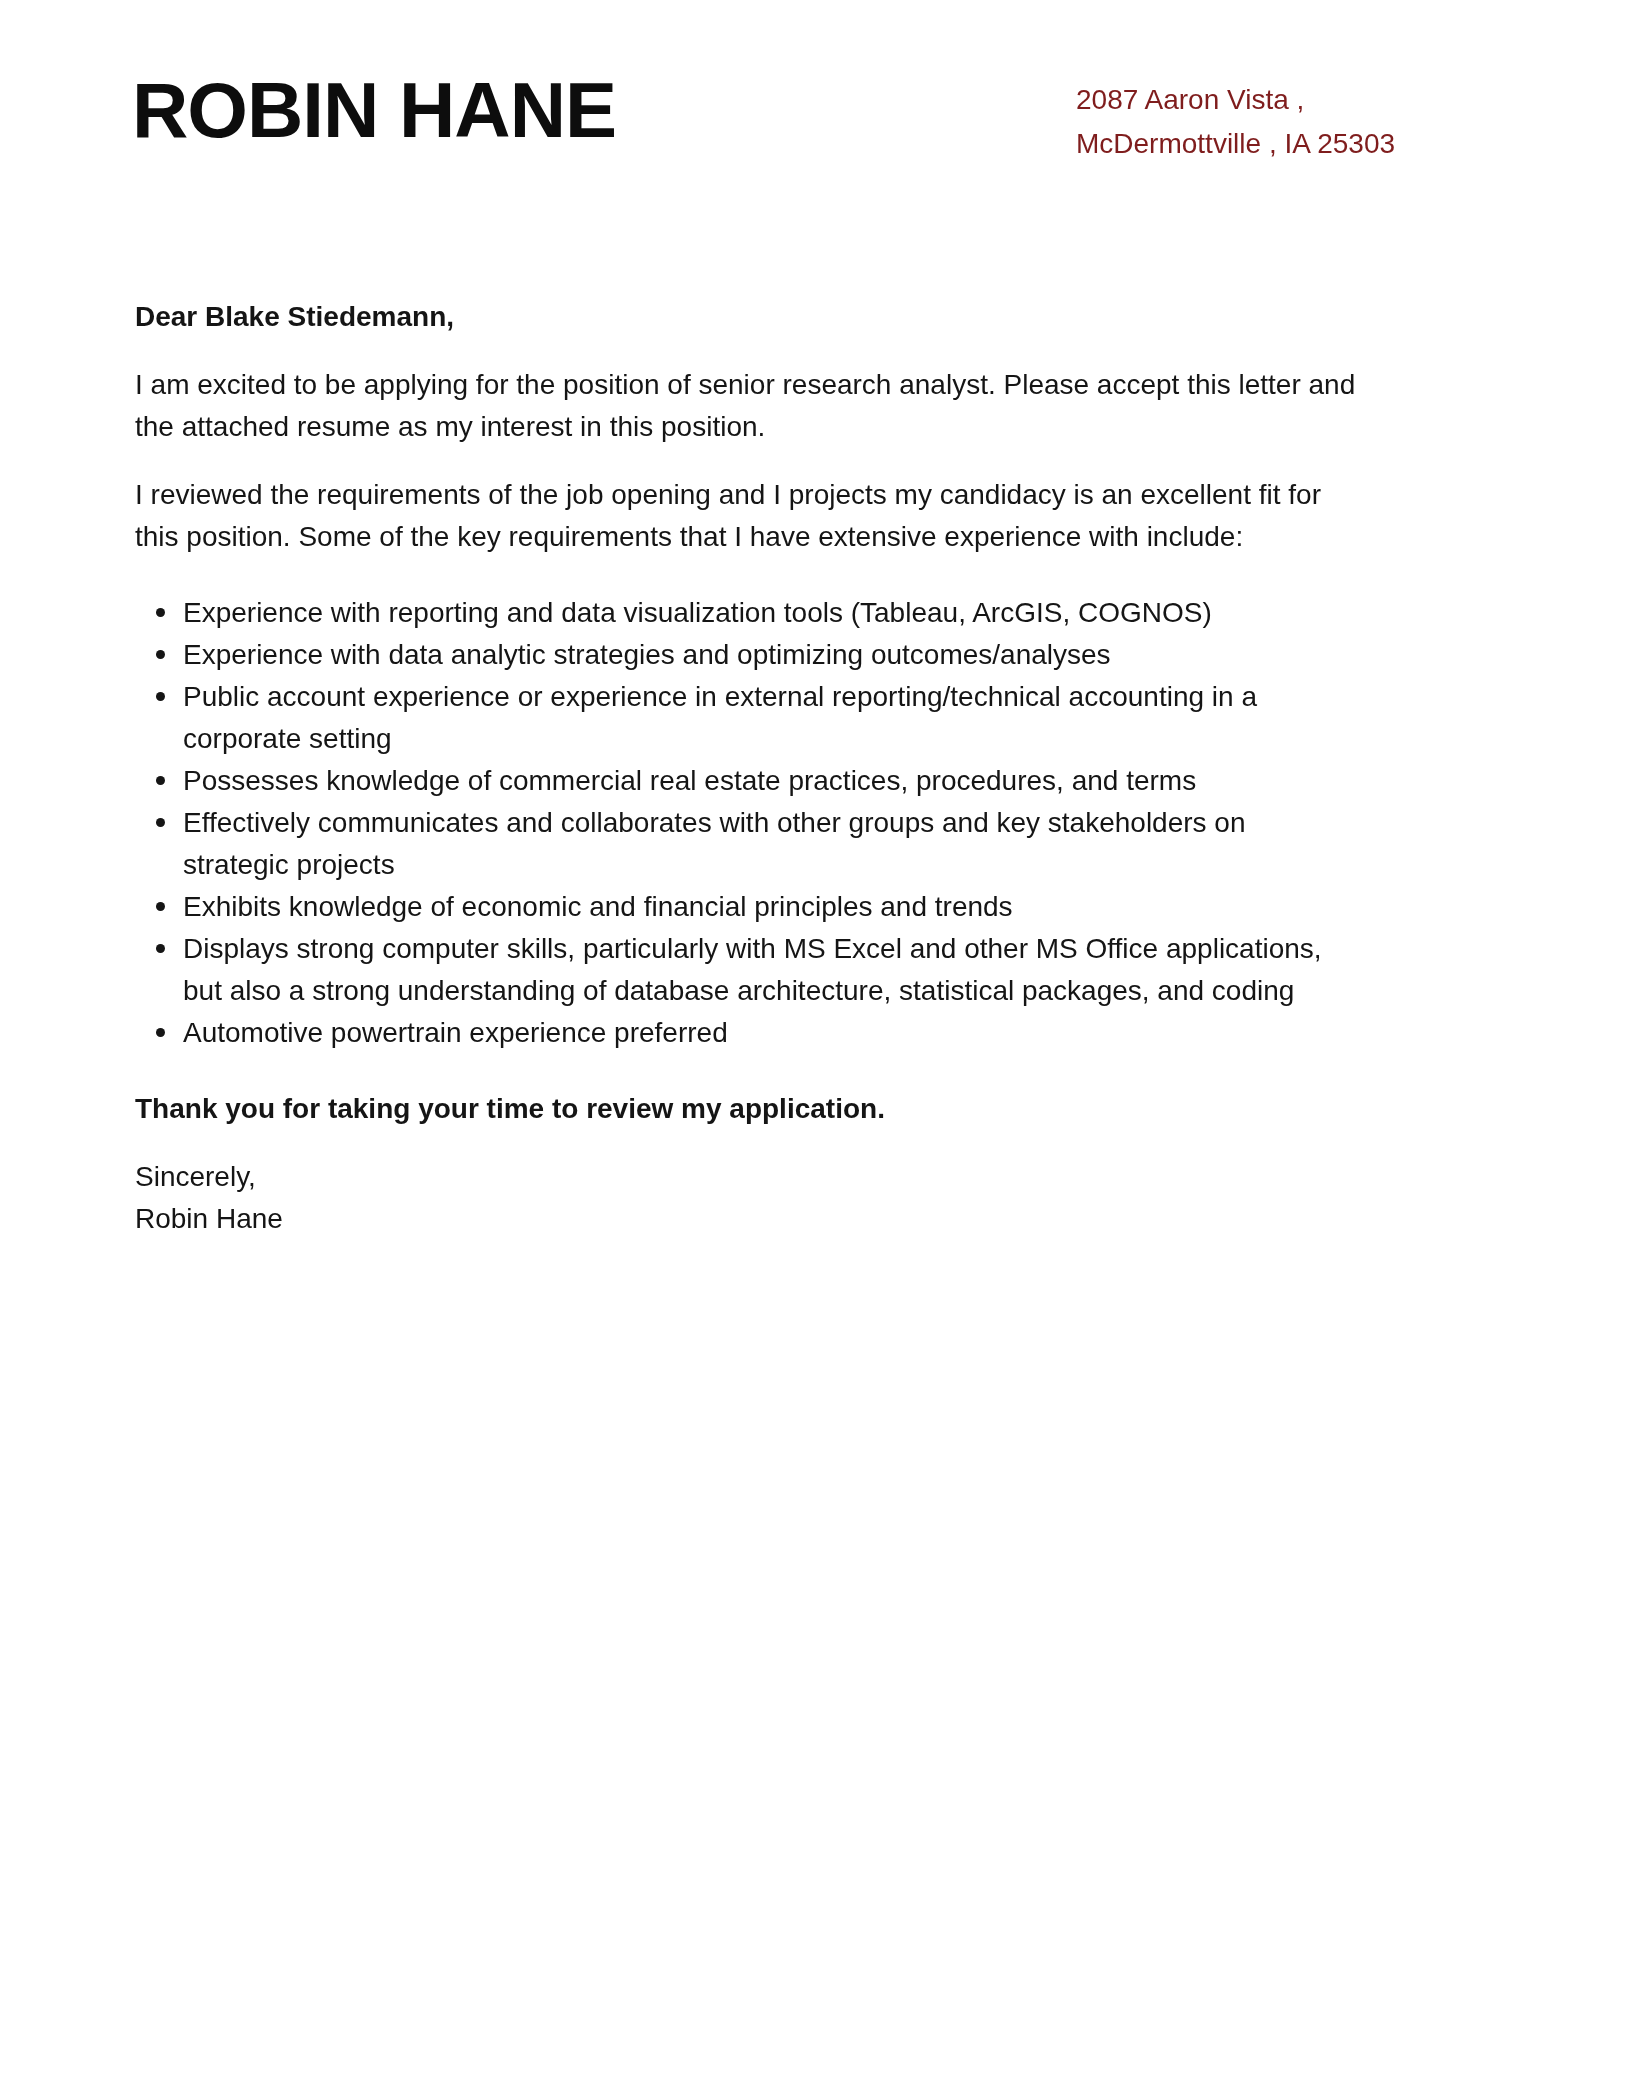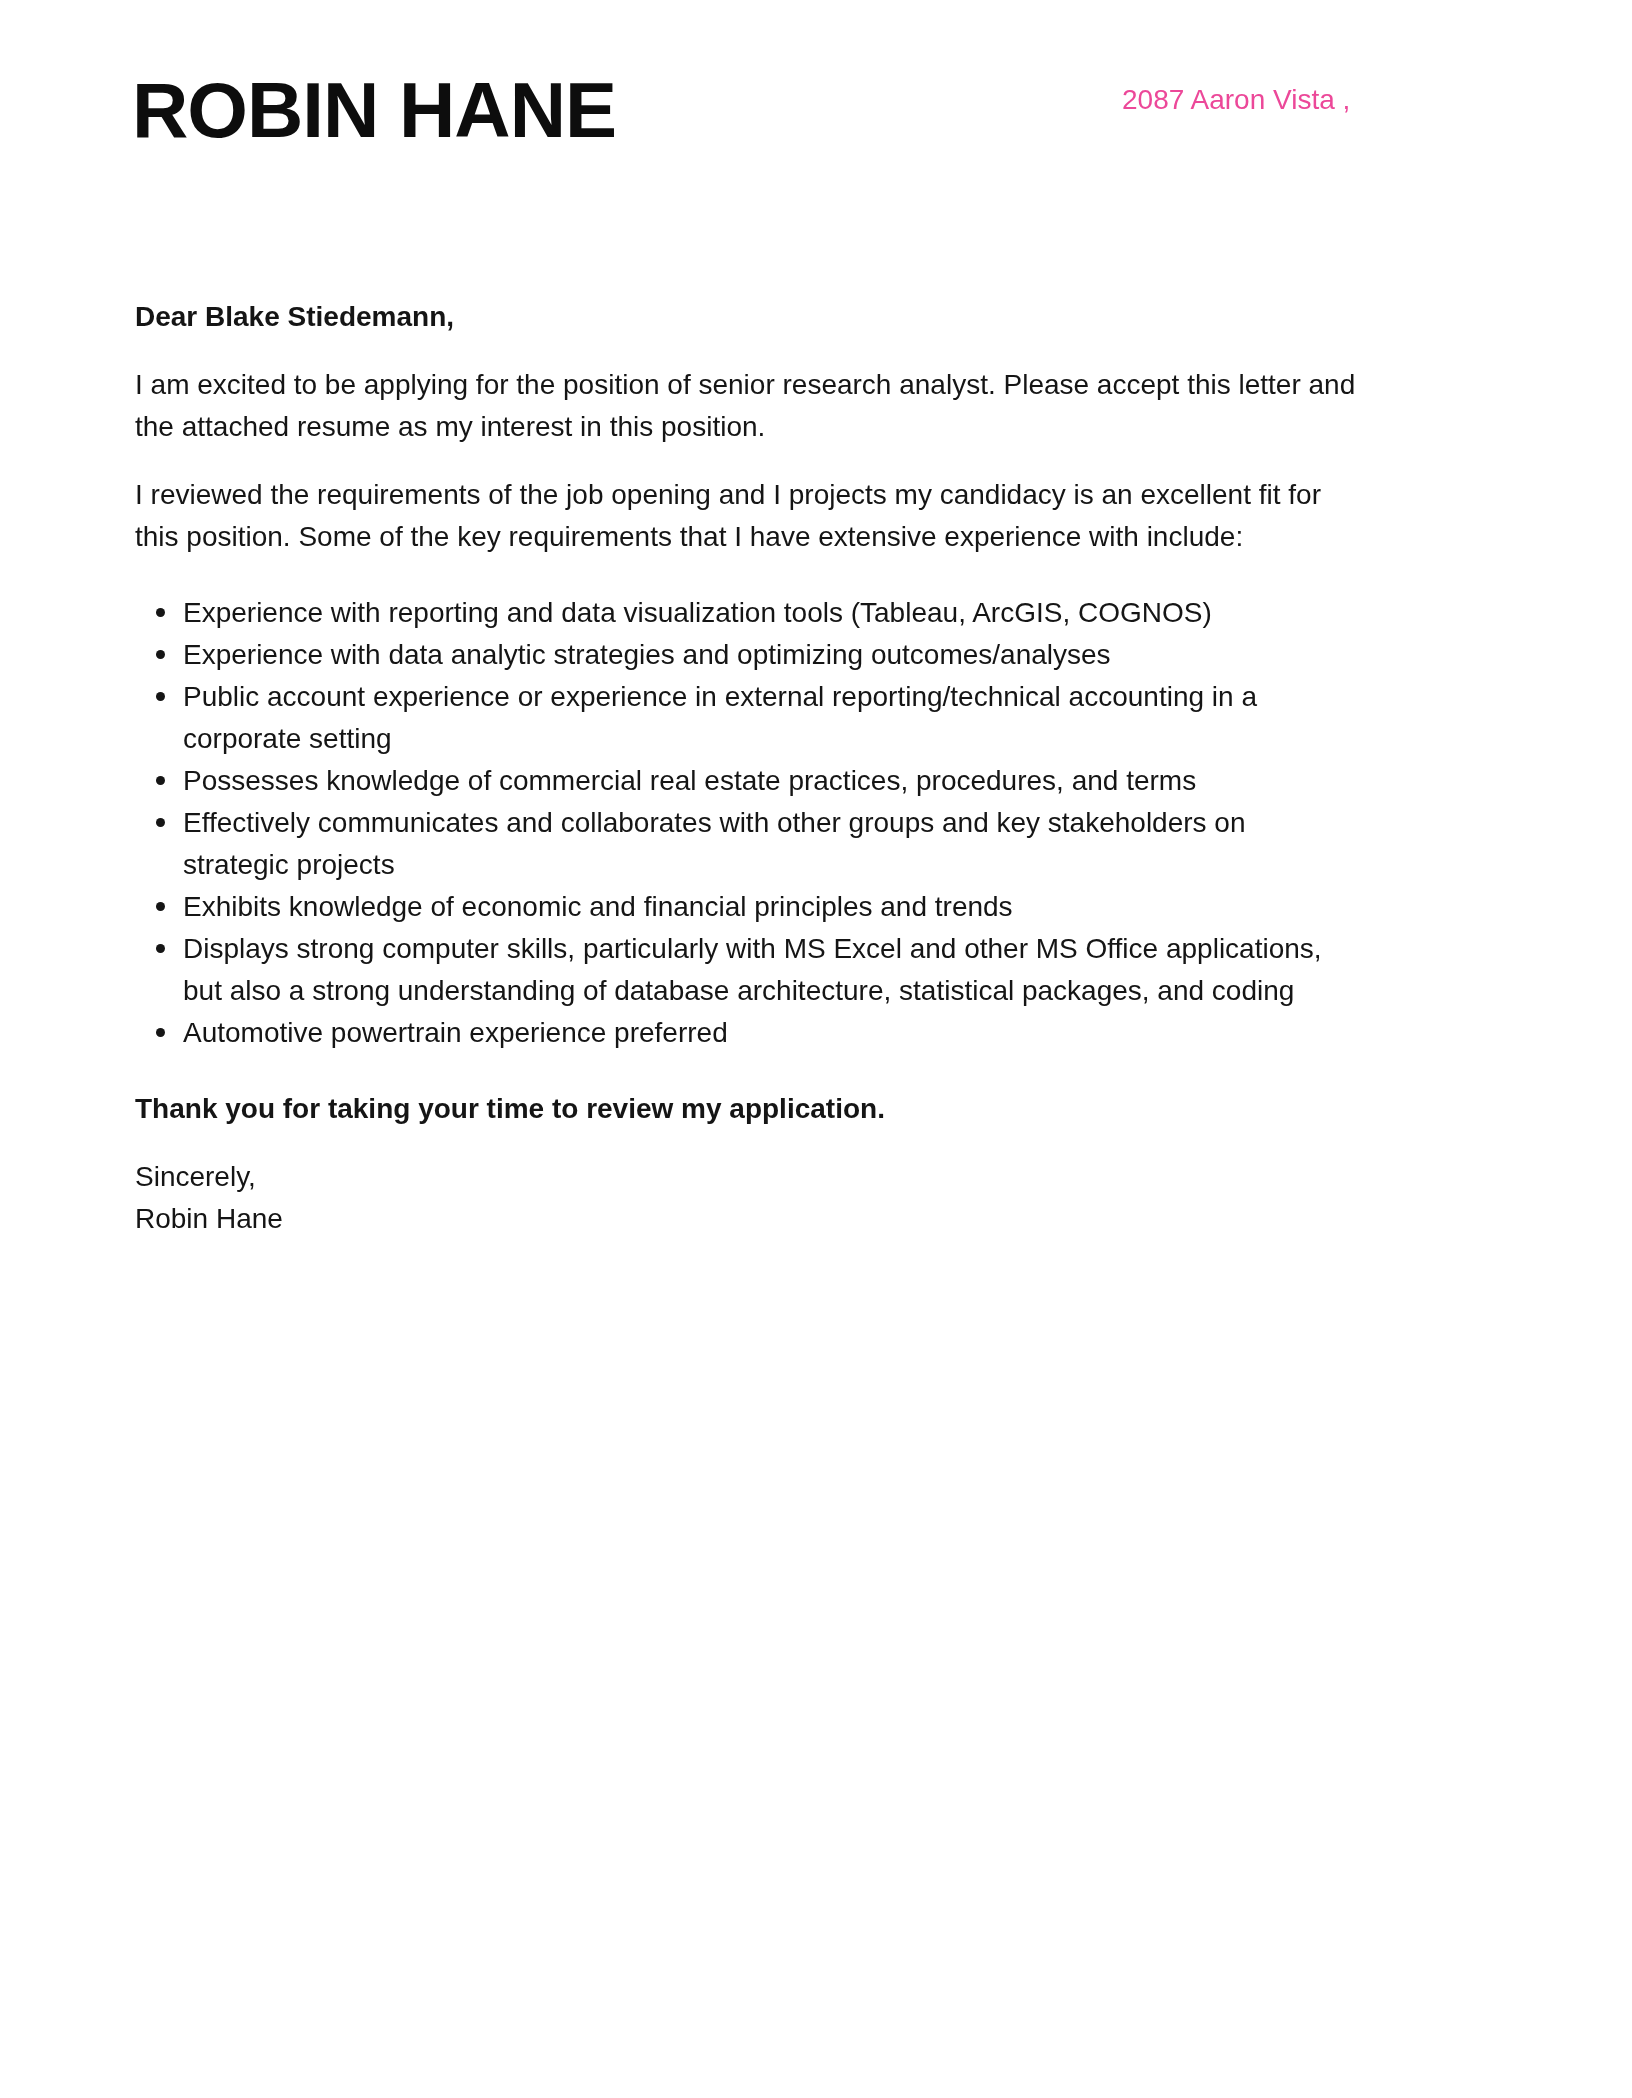--- a/index.html
+++ b/index.html
@@ -23,26 +23,26 @@
     margin: 0;
     font-size: 78px;
     line-height: 80px;
     font-weight: 700;
     letter-spacing: -1px;
     color: #0d0d0d;
     white-space: nowrap;
   }
   .sender-address {
     position: absolute;
-    left: 1122px;
+    left: 1076px;
     top: 78px;
     font-size: 28px;
     line-height: 44px;
     font-weight: 400;
-    color: #ec4899;
+    color: #7f1d1d;
   }
   .letter {
     position: absolute;
     left: 135px;
     top: 296px;
     width: 1460px;
     font-size: 28px;
     line-height: 42px;
     color: #151515;
   }
@@ -78,20 +78,21 @@
 </style>
 </head>
 <body>
 
 <div class="page">
 
   <h1 class="sender-name">ROBIN HANE</h1>
 
   <div class="sender-address">
     <div>2087 Aaron Vista ,</div>
+    <div>McDermottville , IA 25303</div>
   </div>
 
   <div class="letter">
 
     <p class="bold">Dear Blake Stiedemann,</p>
 
     <p>I am excited to be applying for the position of senior research analyst. Please accept this letter and
 the attached resume as my interest in this position.</p>
 
 

